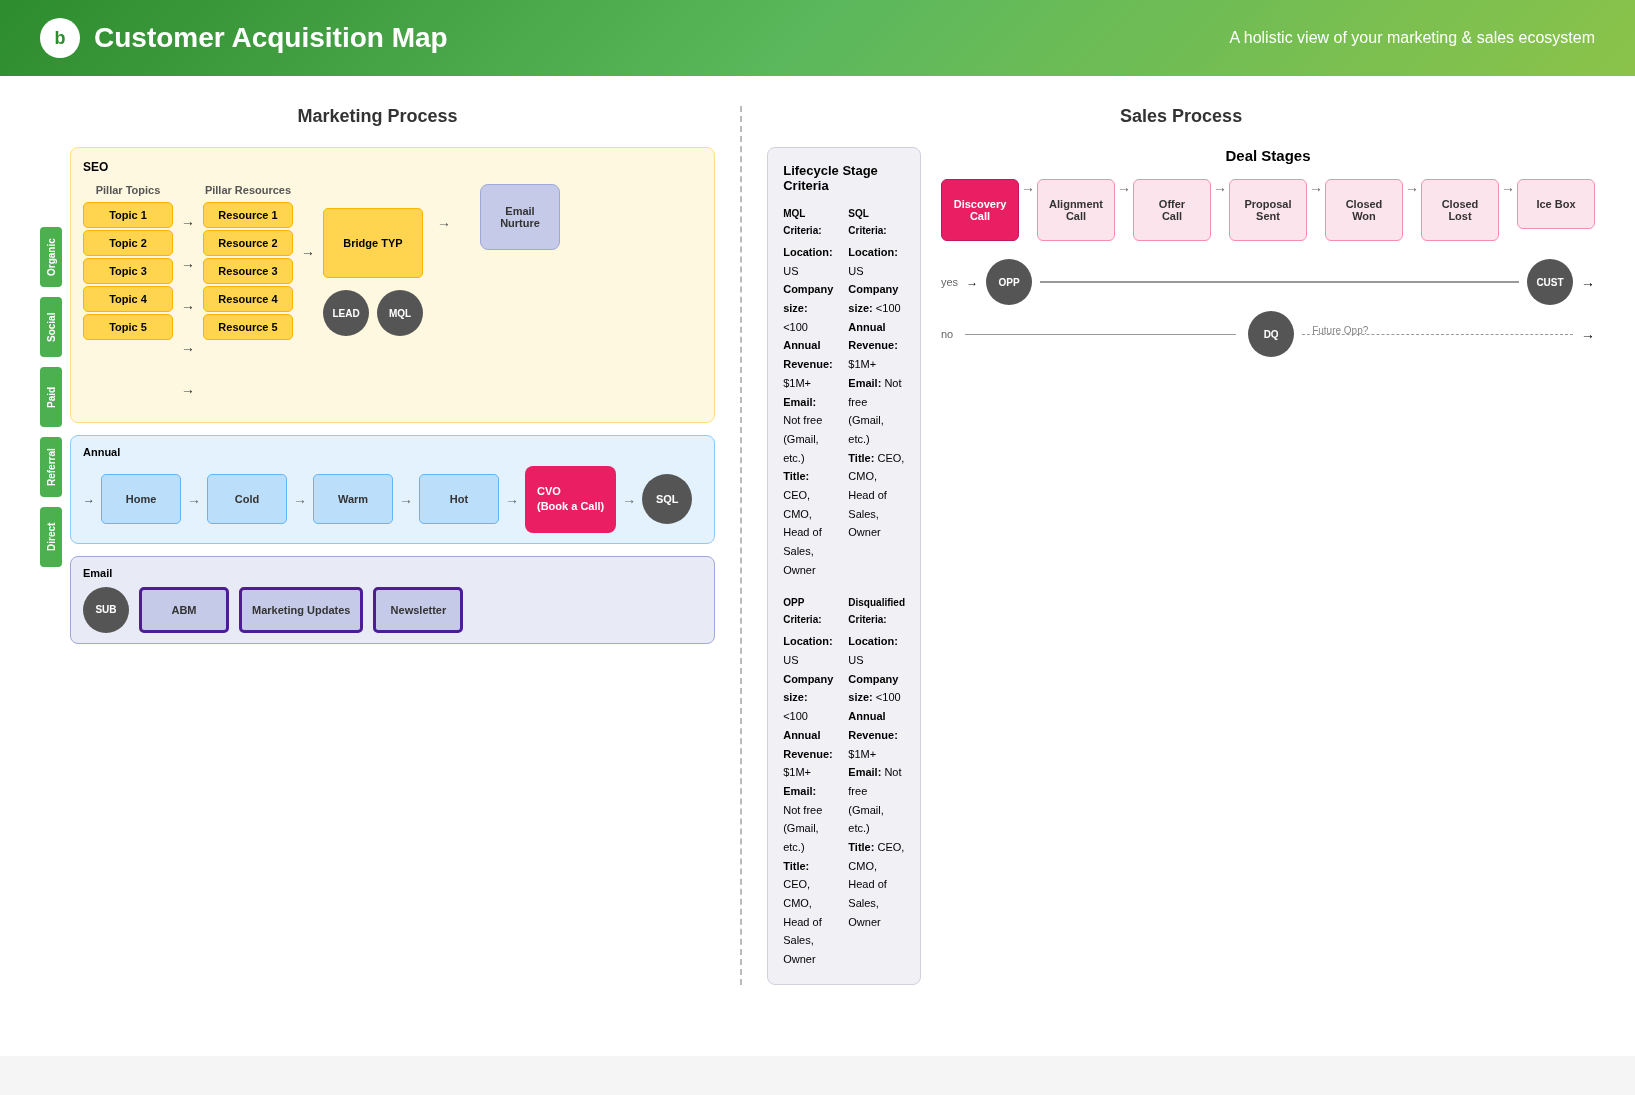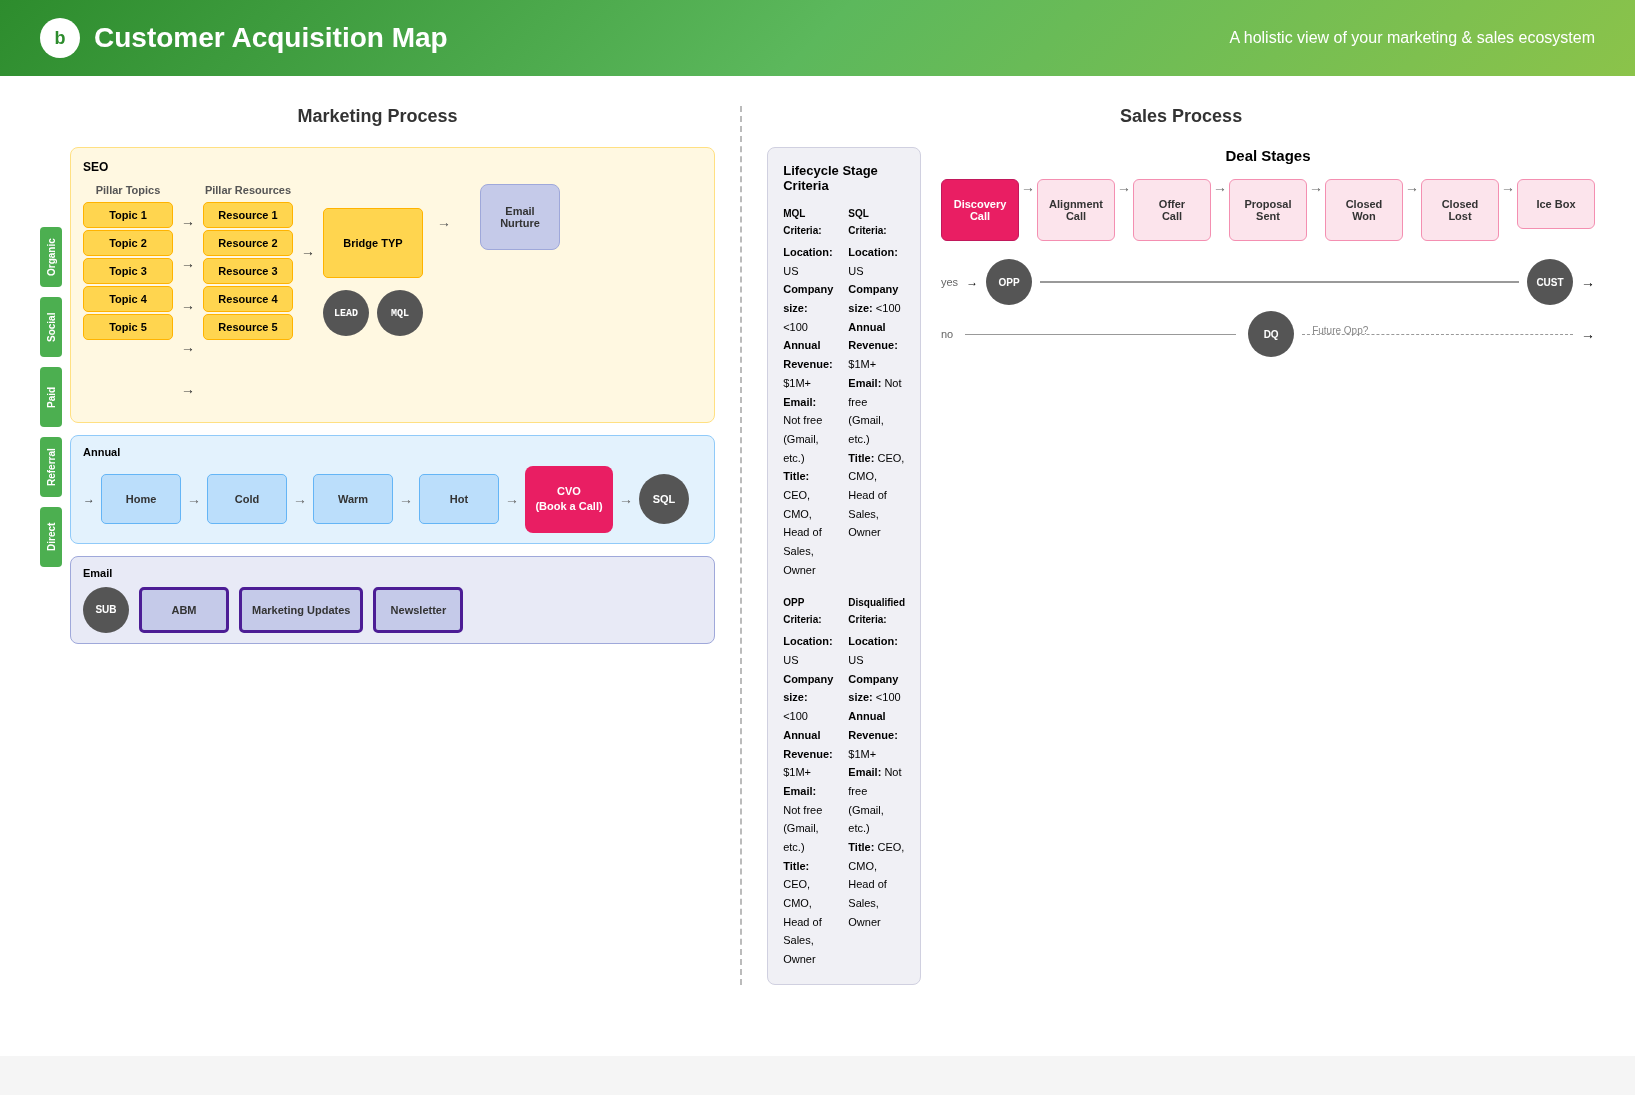--- a/index.html
+++ b/index.html
@@ -207,40 +207,39 @@
       align-items: center;
       font-size: 14px;
       color: #333;
       margin-bottom: 6px;
     }
     .mkt-badges {
       display: flex;
       gap: 8px;
       margin-top: 10px;
       justify-content: center;
-      font-family: Liberation Mono, monospace;
     }
     .email-nurture {
       background: #c5cae9;
       border: 1px solid #9fa8da;
       border-radius: 8px;
       padding: 20px 12px;
       text-align: center;
       font-size: 11px;
       font-weight: bold;
       min-width: 80px;
       color: #333;
       margin-left: 15px;
     }
     .cvo-btn {
       background: #e91e63;
       color: white;
       border-radius: 8px;
-      padding: 18px 4px;
-      text-align: center;
+      padding: 18px 12px;
+      text-align: left;
       font-size: 11px;
       font-weight: bold;
       min-width: 88px;
       line-height: 1.4;
     }
 
     
     .website-section {
       background: #e3f2fd;
       border: 1px solid #90caf9;

